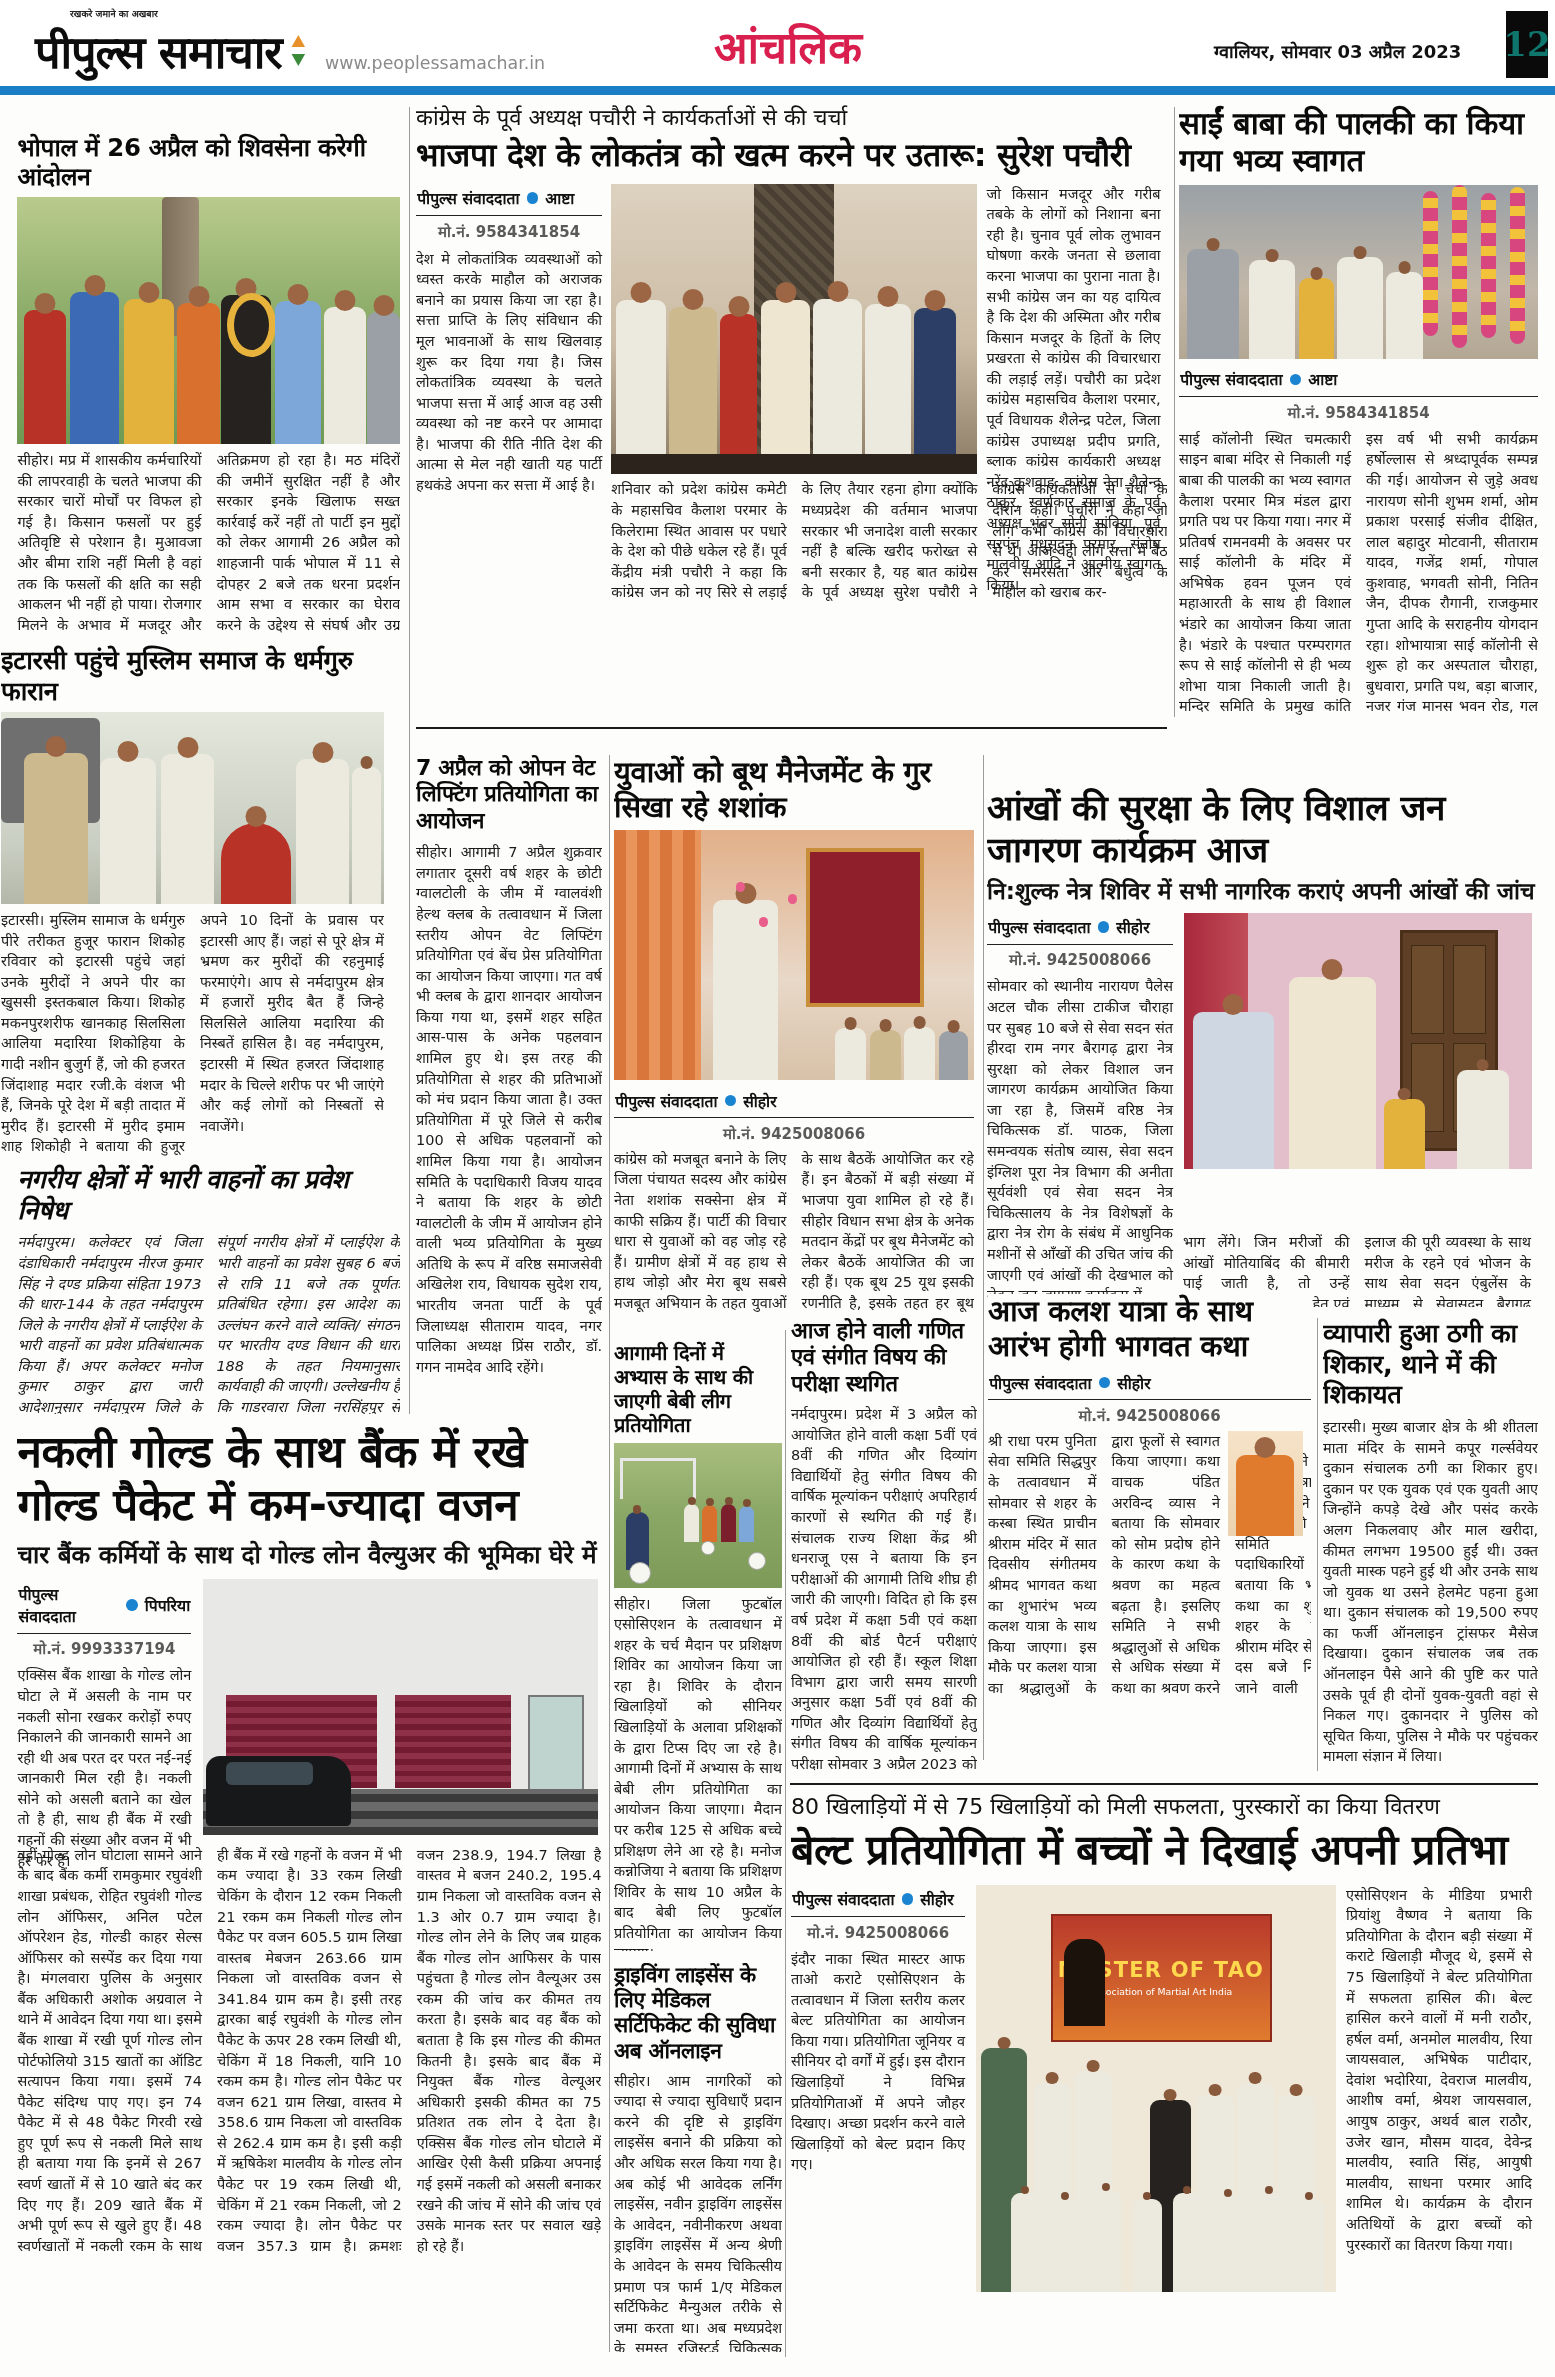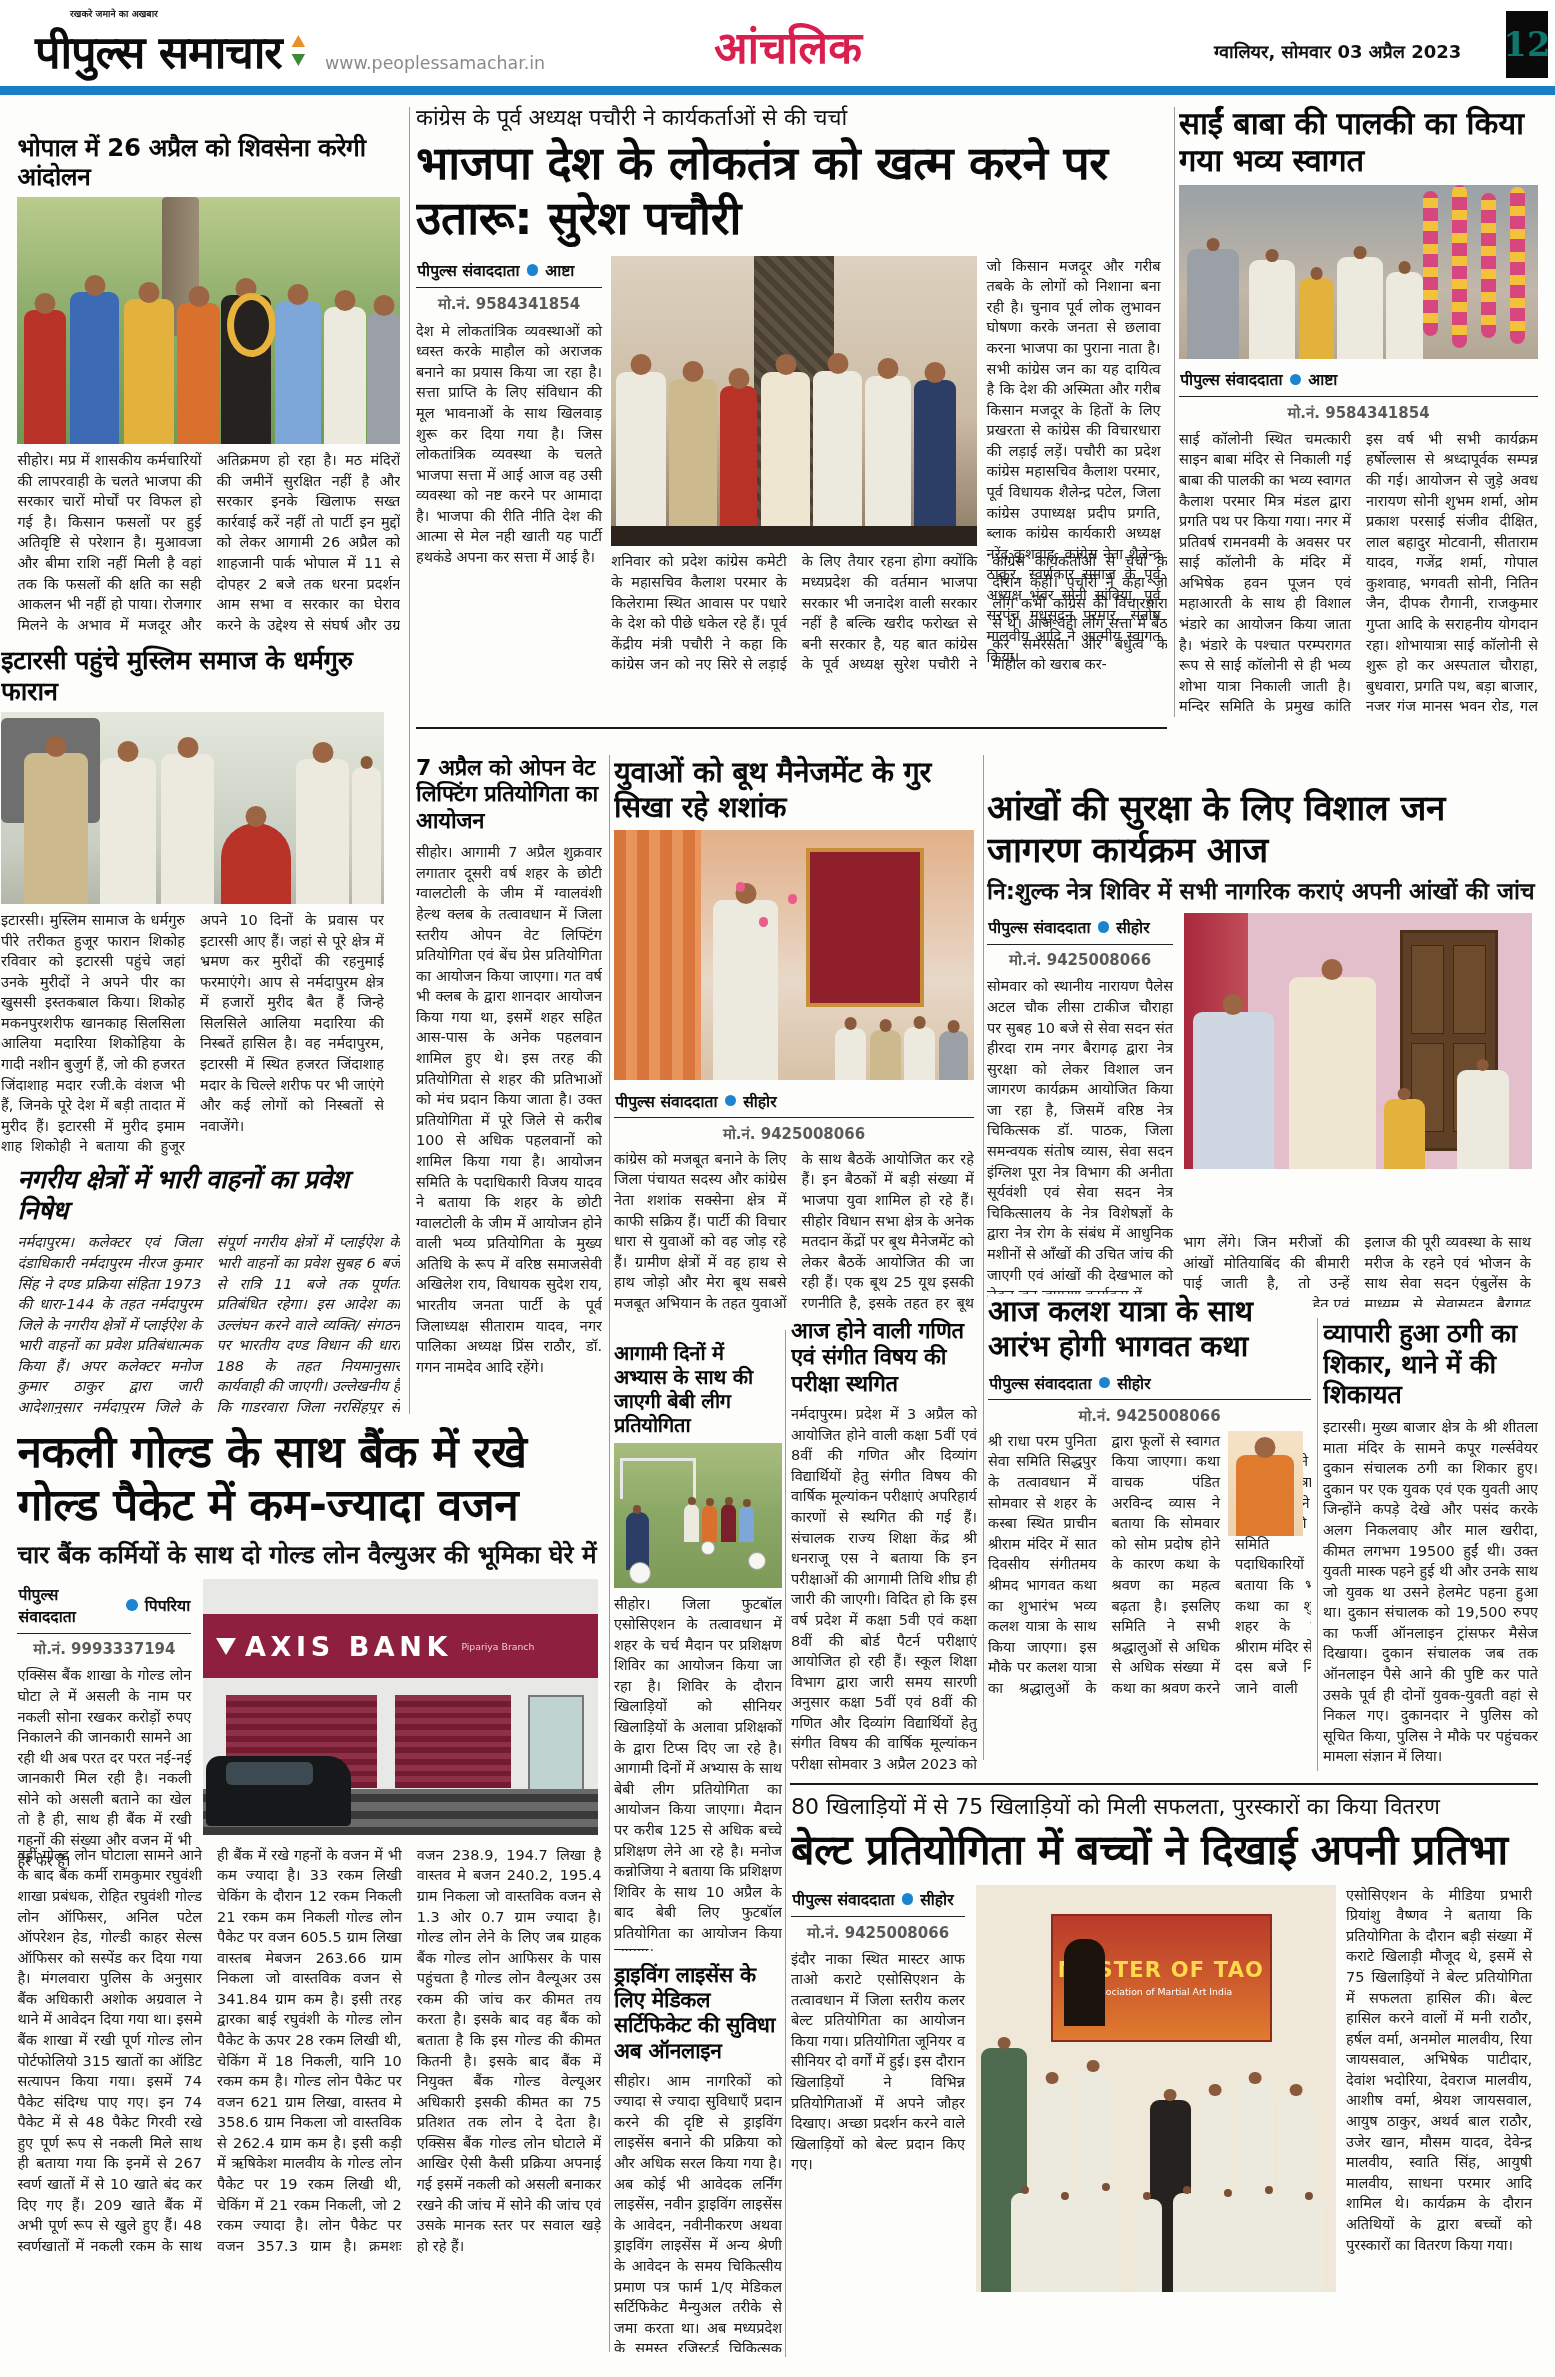--- a/index.html
+++ b/index.html
@@ -81,21 +81,21 @@
     <div class="ring" style="left:210px;bottom:87px;width:35px;height:50px;"></div>
     <div class="p c-lblue" style="left:258px;width:46px;height:143px;"></div>
     <div class="p c-white" style="left:307px;width:42px;height:137px;"></div>
     <div class="p c-gray" style="left:350px;width:33px;height:132px;"></div>
   </div>
   <div class="body cols2" style="height:238px;">सीहोर। मप्र में शासकीय कर्मचारियों की लापरवाही के चलते भाजपा की सरकार चारों मोर्चों पर विफल हो गई है। किसान फसलों पर हुई अतिवृष्टि से परेशान है। मुआवजा और बीमा राशि नहीं मिली है वहां तक कि फसलों की क्षति का सही आकलन भी नहीं हो पाया। रोजगार मिलने के अभाव में मजदूर और युवा परेशान है। गोचर की जमीनों पर भू माफियाओं के द्वारा अतिक्रमण हो रहा है। मठ मंदिरों की जमीनें सुरक्षित नहीं है और सरकार इनके खिलाफ सख्त कार्रवाई करें नहीं तो पार्टी इन मुद्दों को लेकर आगामी 26 अप्रैल को शाहजानी पार्क भोपाल में 11 से दोपहर 2 बजे तक धरना प्रदर्शन आम सभा व सरकार का घेराव करने के उद्देश्य से संघर्ष और उग्र आंदोलन के साथ प्रदर्शन करेगी। इसके लिए आगामी आठ अप्रैल को जिला स्तरीय बैठक का आयोजन किया गया। इस संबंध में जानकारी देते हुए शिव सेना के संभागीय उपाध्यक्ष ने बताया कि रविवार को शहर के बढ़ियाखेड़ी स्थित बालासाहेब ठाकरे इकाई की बैठक का आयोजन किया गया था। बैठक के दौरान इस मौके पर मदन प्रजापति, चंद्रशेखर डागर, विजय यादव, शैलेन्द्र त्यागी, दिनेश कटारे, विनोद वर्मा, जितेन्द्र विश्वकर्मा, अंश और सोनू आदि शामिल थे।</div>
 </div>
 
 <div class="art" style="left:416px;top:105px;width:751px;height:613px;">
   <div class="kick" style="font-size:22px;">कांग्रेस के पूर्व अध्यक्ष पचौरी ने कार्यकर्ताओं से की चर्चा</div>
-  <div class="hl" style="font-size:46px;margin-top:4.6px;">भाजपा देश के लोकतंत्र को खत्म करने पर उतारू: सुरेश पचौरी</div>
+  <div class="hl" style="font-size:32px;margin-top:4.6px;">भाजपा देश के लोकतंत्र को खत्म करने पर उतारू: सुरेश पचौरी</div>
   <div style="display:flex;gap:9.3px;margin-top:9.3px;">
     <div style="width:186px;flex:0 0 auto;">
       <div class="byline">
         <span>पीपुल्स संवाददाता</span>
         <span class="dot"></span>
         <span>आष्टा</span>
       </div>
       <div class="phone">मो.नं. 9584341854</div>
       <div class="body" style="height:325px;margin-top:4.6px;">देश मे लोकतांत्रिक व्यवस्थाओं को ध्वस्त करके माहौल को अराजक बनाने का प्रयास किया जा रहा है। सत्ता प्राप्ति के लिए संविधान की मूल भावनाओं के साथ खिलवाड़ शुरू कर दिया गया है। जिस लोकतांत्रिक व्यवस्था के चलते भाजपा सत्ता में आई आज वह उसी व्यवस्था को नष्ट करने पर आमादा है। भाजपा की रीति नीति देश की आत्मा से मेल नही खाती यह पार्टी हथकंडे अपना कर सत्ता में आई है।</div>
     </div>
@@ -223,25 +223,20 @@
     <div style="width:174px;flex:0 0 auto;">
       <div class="byline">
         <span>पीपुल्स संवाददाता</span>
         <span class="dot"></span>
         <span>पिपरिया</span>
       </div>
       <div class="phone">मो.नं. 9993337194</div>
       <div class="body" style="height:163px;margin-top:3.5px;">एक्सिस बैंक शाखा के गोल्ड लोन घोटा ले में असली के नाम पर नकली सोना रखकर करोड़ों रुपए निकालने की जानकारी सामने आ रही थी अब परत दर परत नई-नई जानकारी मिल रही है। नकली सोने को असली बताने का खेल तो है ही, साथ ही बैंक में रखी गहनों की संख्या और वजन में भी हेर फेर है।</div>
     </div>
     <div class="photo" style="width:395px;height:256px;flex:0 0 auto;background:#e8e8e6;">
-      <div class="band" style="left:0;top:35px;width:395px;height:64px;">
-        <span class="tri"></span>
-        <span style="font-size:27px;font-weight:700;letter-spacing:4.6px;">AXIS BANK</span>
-        <span style="font-size:9.3px;color:#e8cdd6;">Pipariya Branch</span>
-      </div>
       <div class="shutter" style="left:23px;top:116px;width:151px;height:93px;"></div>
       <div class="shutter" style="left:192px;top:116px;width:116px;height:93px;"></div>
       <div class="abs" style="left:325px;top:116px;width:52px;height:93px;background:#bfd4cf;border:2.9px solid #777;"></div>
       <div class="steps" style="height:46px;"></div>
       <div class="abs" style="left:3.5px;bottom:9.3px;width:145px;height:70px;background:#17181a;border-radius:14px 23px 4.6px 4.6px;"></div>
       <div class="abs" style="left:23px;bottom:50px;width:87px;height:23px;background:#3d4a52;border-radius:5.8px;"></div>
     </div>
   </div>
   <div class="body cols3" style="height:488px;margin-top:9.3px;">वहीं गोल्ड लोन घोटाला सामने आने के बाद बैंक कर्मी रामकुमार रघुवंशी शाखा प्रबंधक, रोहित रघुवंशी गोल्ड लोन ऑफिसर, अनिल पटेल ऑपरेशन हेड, गोल्डी काहर सेल्स ऑफिसर को सस्पेंड कर दिया गया है। मंगलवारा पुलिस के अनुसार बैंक अधिकारी अशोक अग्रवाल ने थाने में आवेदन दिया गया था। इसमे बैंक शाखा में रखी पूर्ण गोल्ड लोन पोर्टफोलियो 315 खातों का ऑडिट सत्यापन किया गया। इसमें 74 पैकेट संदिग्ध पाए गए। इन 74 पैकेट में से 48 पैकेट गिरवी रखे हुए पूर्ण रूप से नकली मिले साथ ही बताया गया कि इनमें से 267 स्वर्ण खातों में से 10 खाते बंद कर दिए गए हैं। 209 खाते बैंक में अभी पूर्ण रूप से खुले हुए हैं। 48 स्वर्णखातों में नकली रकम के साथ ही बैंक में रखे गहनों के वजन में भी कम ज्यादा है। 33 रकम लिखी चेकिंग के दौरान 12 रकम निकली 21 रकम कम निकली गोल्ड लोन पैकेट पर वजन 605.5 ग्राम लिखा वास्तब मेबजन 263.66 ग्राम निकला जो वास्तविक वजन से 341.84 ग्राम कम है। इसी तरह द्वारका बाई रघुवंशी के गोल्ड लोन पैकेट के ऊपर 28 रकम लिखी थी, चेकिंग में 18 निकली, यानि 10 रकम कम है। गोल्ड लोन पैकेट पर वजन 621 ग्राम लिखा, वास्तव मे 358.6 ग्राम निकला जो वास्तविक से 262.4 ग्राम कम है। इसी कड़ी में ऋषिकेश मालवीय के गोल्ड लोन पैकेट पर 19 रकम लिखी थी, चेकिंग में 21 रकम निकली, जो 2 रकम ज्यादा है। लोन पैकेट पर वजन 357.3 ग्राम है। क्रमशः वजन 238.9, 194.7 लिखा है वास्तव मे बजन 240.2, 195.4 ग्राम निकला जो वास्तविक वजन से 1.3 ओर 0.7 ग्राम ज्यादा है। गोल्ड लोन लेने के लिए जब ग्राहक बैंक गोल्ड लोन आफिसर के पास पहुंचता है गोल्ड लोन वैल्यूअर उस रकम की जांच कर कीमत तय करता है। इसके बाद वह बैंक को बताता है कि इस गोल्ड की कीमत कितनी है। इसके बाद बैंक में नियुक्त बैंक गोल्ड वेल्यूअर अधिकारी इसकी कीमत का 75 प्रतिशत तक लोन दे देता है। एक्सिस बैंक गोल्ड लोन घोटाले में आखिर ऐसी कैसी प्रक्रिया अपनाई गई इसमें नकली को असली बनाकर रखने की जांच में सोने की जांच एवं उसके मानक स्तर पर सवाल खड़े हो रहे हैं।</div>
 </div>

